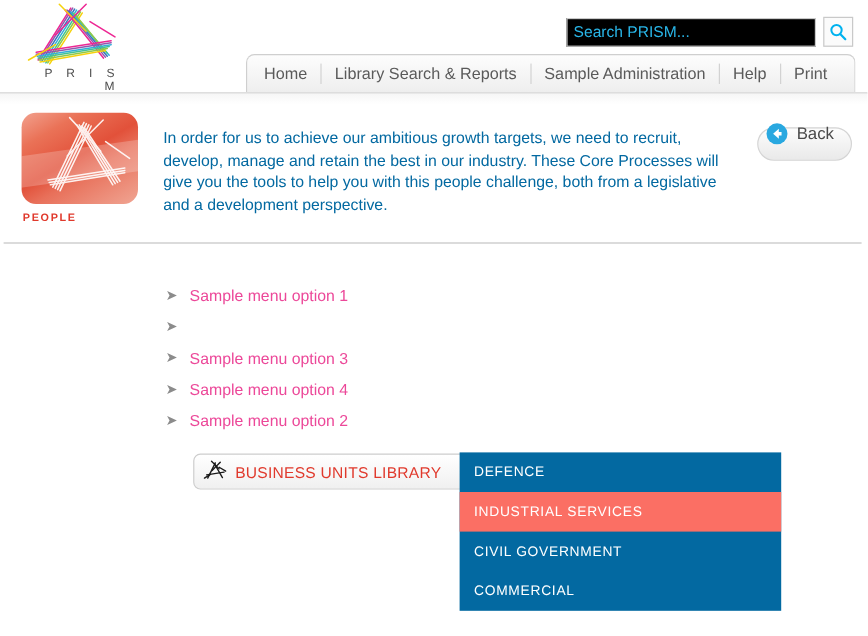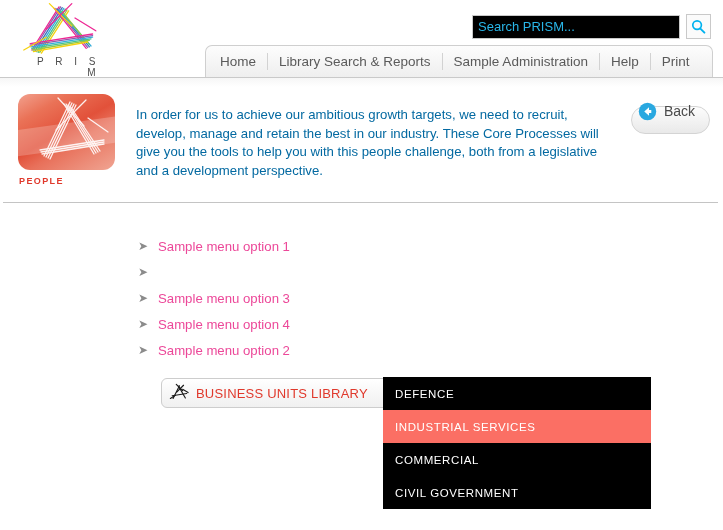--- a/index.html
+++ b/index.html
@@ -252,21 +252,21 @@
     letter-spacing: 0.2px;
   }
 
   
   #bu-dropdown {
     position: absolute;
     left: 383px;
     top: 377px;
     width: 268px;
     height: 132px;
-    background: #000000;
+    background: #0369a1;
   }
   .bu-option {
     height: 33px;
     display: flex;
     align-items: center;
     padding-left: 12px;
     box-sizing: border-box;
     cursor: pointer;
     font-size: 11.5px;
     letter-spacing: 0.6px;
@@ -408,15 +408,15 @@
       <line x1="1.5" y1="17" x2="7" y2="13.5"></line>
       <line x1="15" y1="7" x2="21" y2="10.5"></line>
     </g>
   </svg>
   <span class="label">BUSINESS UNITS LIBRARY</span>
 </div>
 
 <div id="bu-dropdown">
   <div class="bu-option">DEFENCE</div>
   <div class="bu-option selected">INDUSTRIAL SERVICES</div>
+  <div class="bu-option">CIVIL GOVERNMENT</div>
   <div class="bu-option">COMMERCIAL</div>
-  <div class="bu-option">CIVIL GOVERNMENT</div>
 </div>
 
 </body></html>

